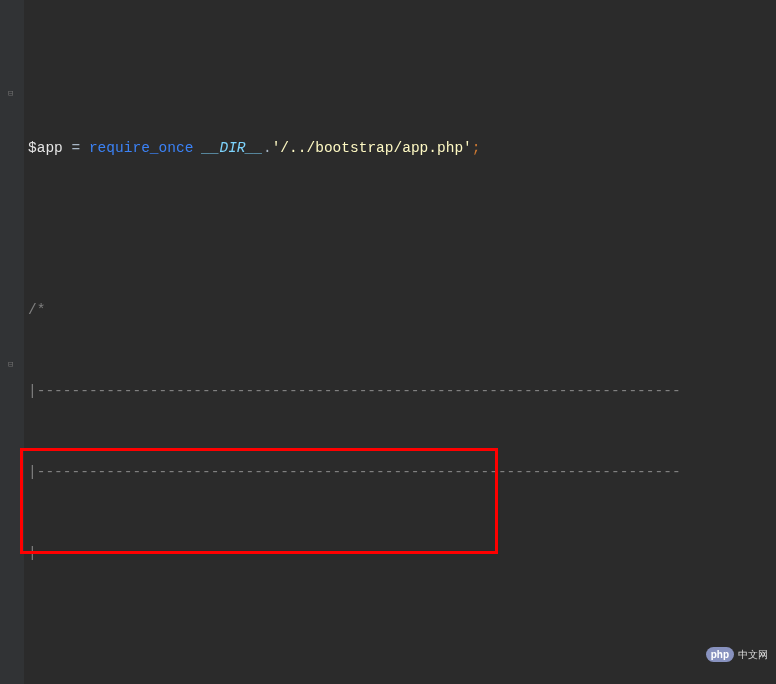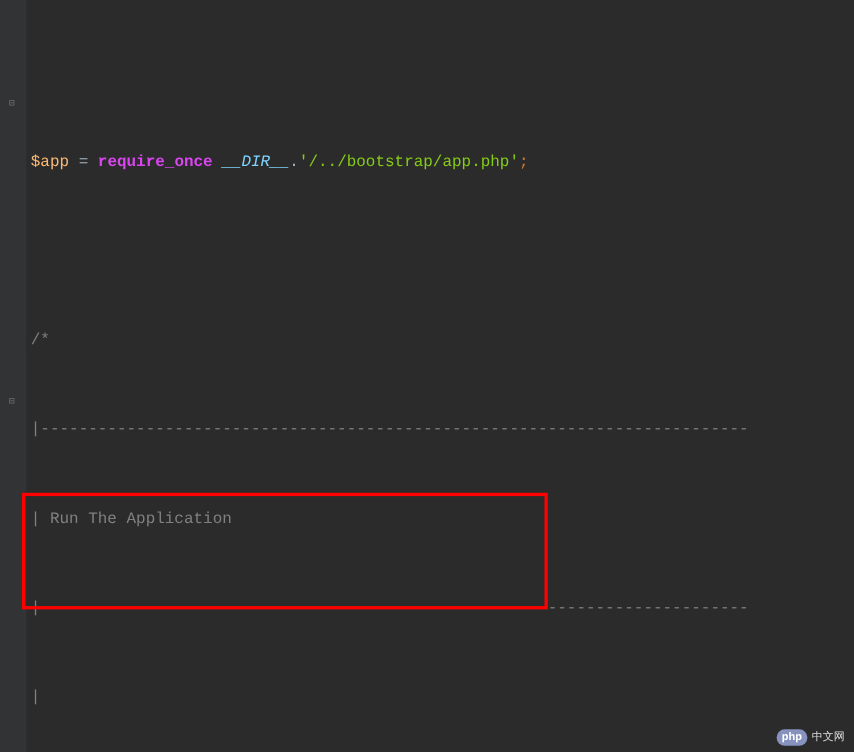--- a/index.html
+++ b/index.html
@@ -39,43 +39,44 @@
     .code-area {
       flex: 1;
       padding: 0 0 0 0;
       line-height: 27px;
       white-space: pre;
     }
     .line {
       height: 27px;
       padding-left: 4px;
     }
-    .variable { color: #fdba74; text-align: center; }
+    .variable { color: #e5e5e5; text-align: center; }
     .operator { color: #a9b7c6; }
-    .keyword { color: #d946ef; font-weight: bold; text-align: center; }
+    .keyword { color: #3b82f6; font-weight: normal; text-align: center; }
     .dir { color: #7dd3fc; font-style: italic; }
-    .string { color: #84cc16; }
+    .string { color: #fef9c3; }
     .comment { color: #808080; }
     .semi { color: #cc7832; }
     
     .highlight-box {
       position: absolute;
       border: 3px solid #ff0000;
       left: 20px;
       top: 448px;
       width: 478px;
       height: 106px;
       pointer-events: none;
     }
     
     .watermark {
       position: absolute;
-      bottom: 6px;
+      bottom: 22px;
       right: 8px;
       display: flex;
+      align-items: center;
       gap: 4px;
     }
     .wm-badge {
       background: #8892bf;
       color: #fff;
       font-size: 10px;
       font-weight: bold;
       padding: 2px 5px;
       border-radius: 8px;
       font-family: sans-serif;
@@ -93,21 +94,20 @@
   <div class="gutter">
     <span class="fold-icon" style="top:89px;">⊟</span>
     <span class="fold-icon" style="top:360px;">⊟</span>
   </div>
   <div class="code-area">
     <div class="line"><span></span></div>
     <div class="line"><span class="variable">$app</span><span class="operator"> = </span><span class="keyword">require_once</span><span> </span><span class="dir">__DIR__</span><span class="operator">.</span><span class="string">'/../bootstrap/app.php'</span><span class="semi">;</span></div>
     <div class="line"><span></span></div>
     <div class="line comment"><span>/*</span></div>
     <div class="line comment"><span>|--------------------------------------------------------------------------</span></div>
-    <div class="line comment"><span>| Run The Application</span></div>
     <div class="line comment"><span>|--------------------------------------------------------------------------</span></div>
     <div class="line comment"><span>|</span></div>
     
     
     
     
     
     
     
     

